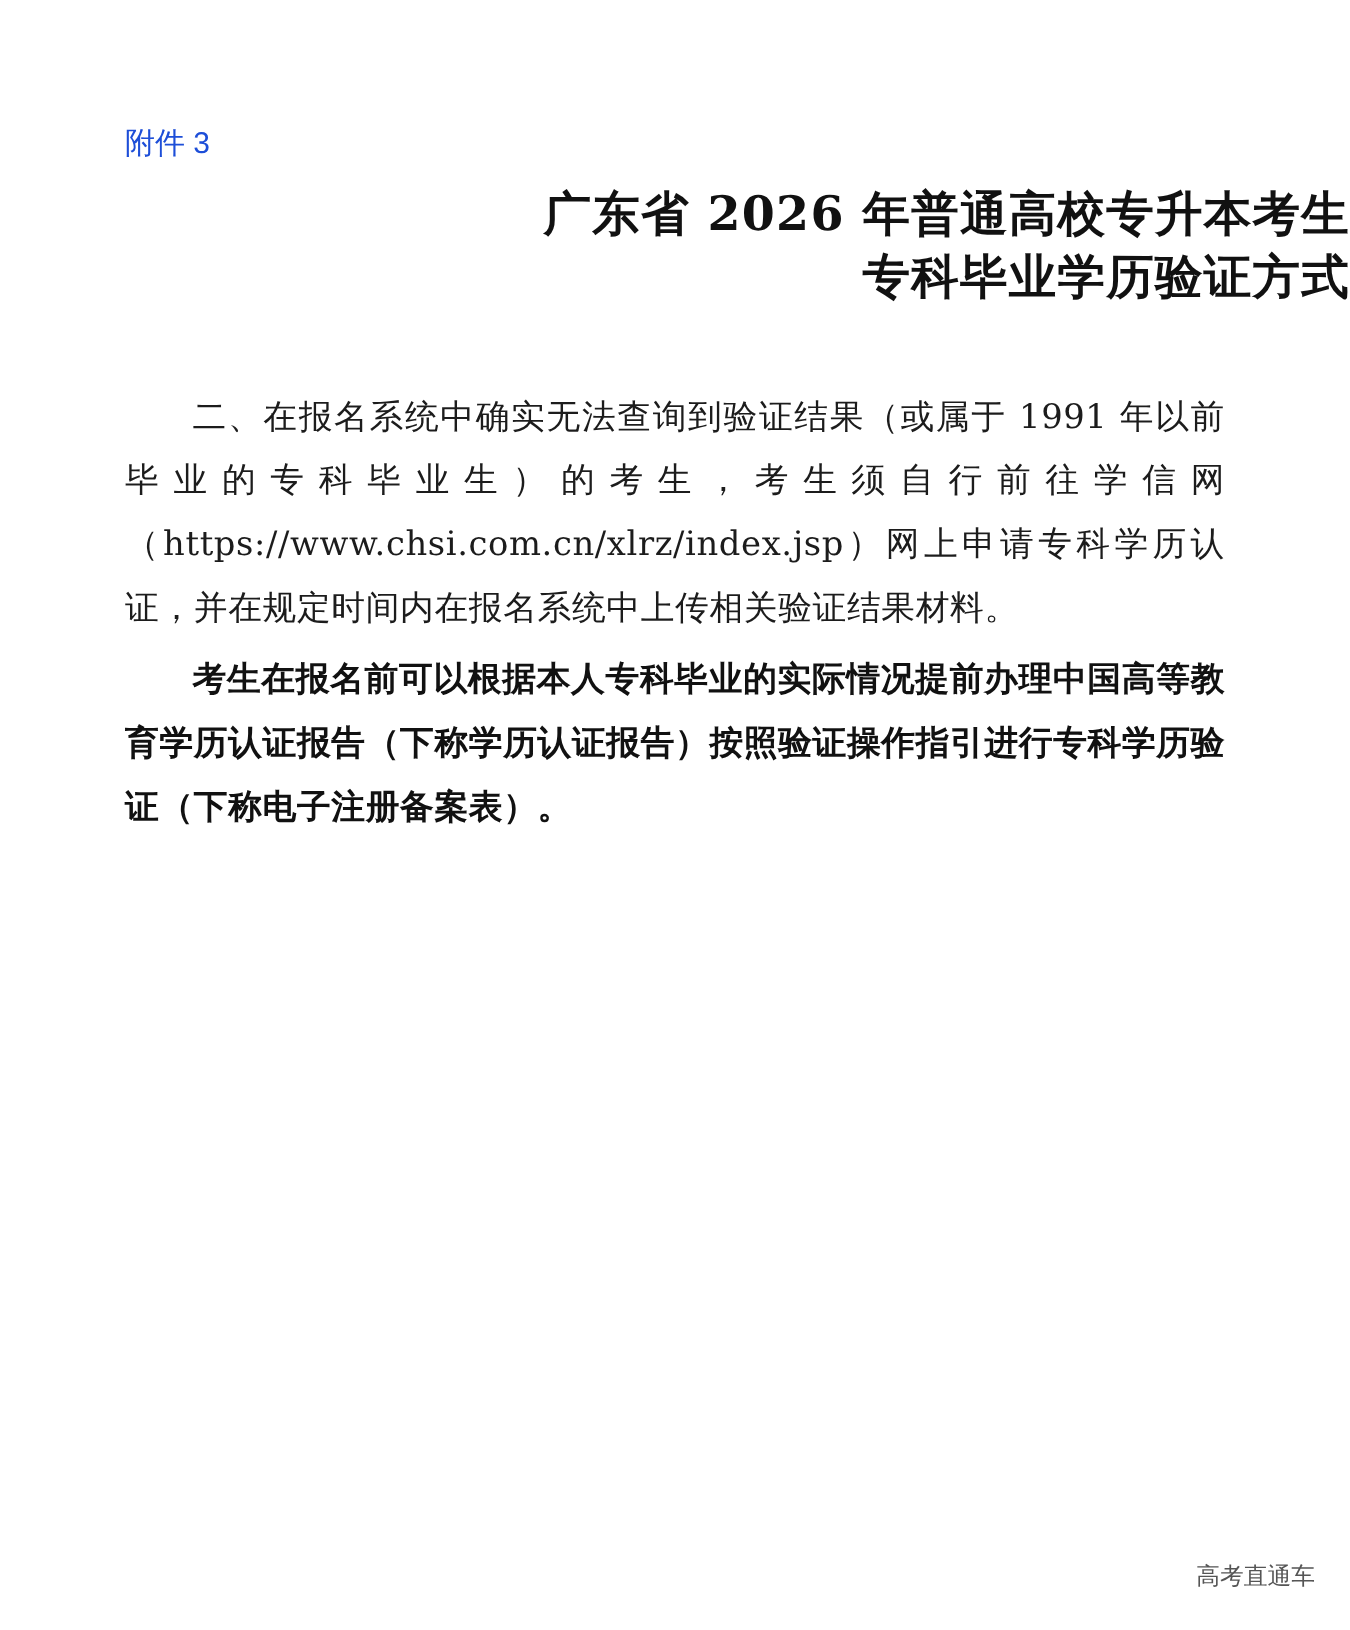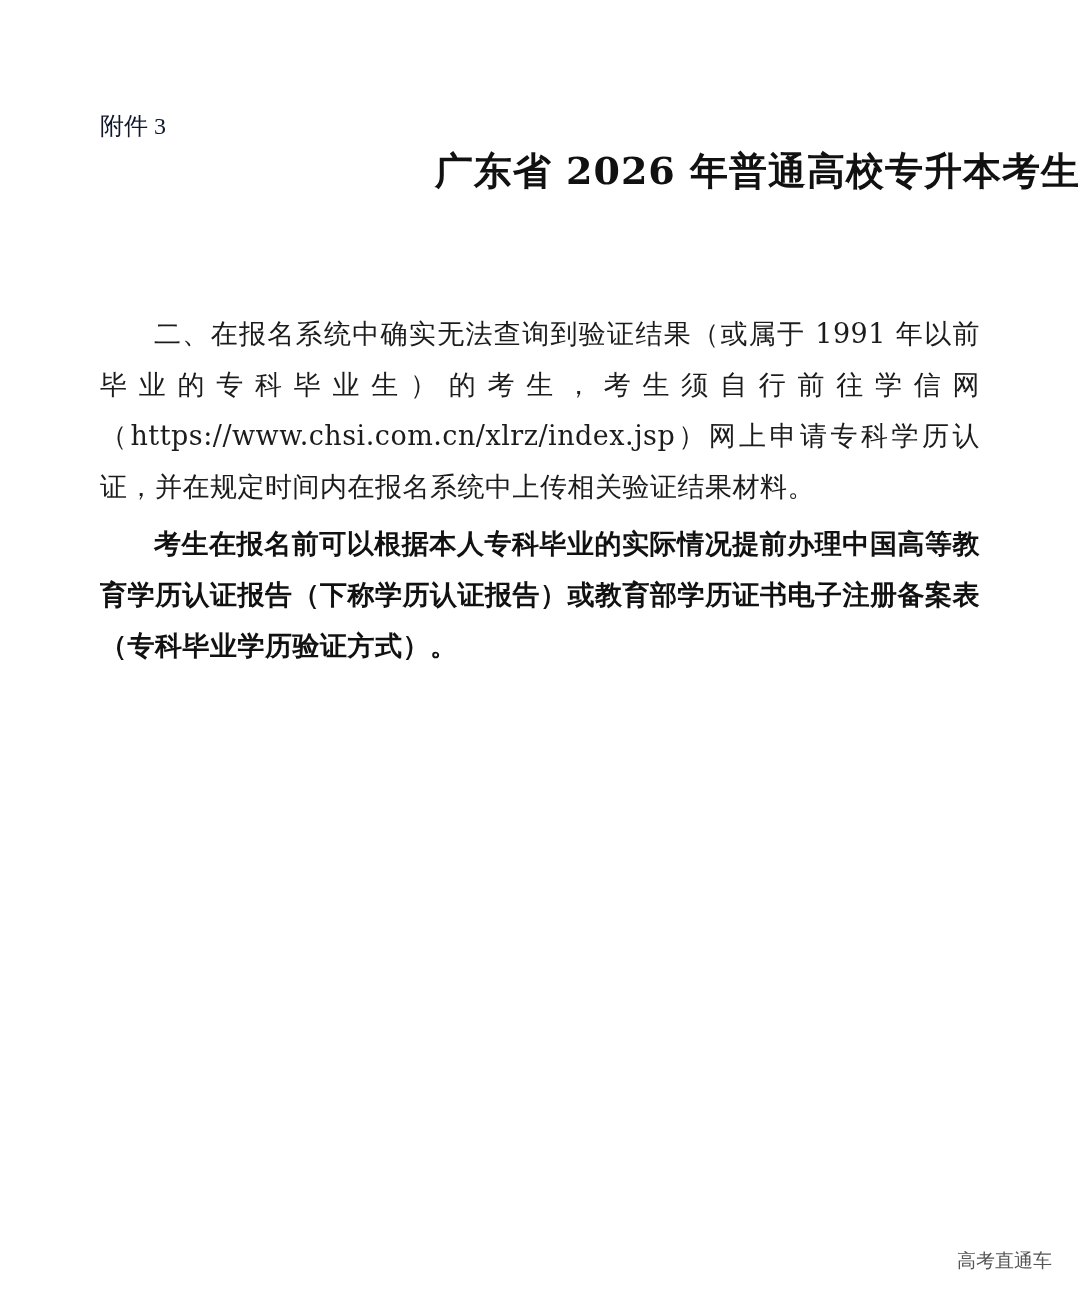--- a/index.html
+++ b/index.html
@@ -11,24 +11,24 @@
       width: 1080px;
       height: 1304px;
       position: relative;
       overflow: hidden;
       color: #111111;
       font-family: "DejaVu Serif", "Liberation Serif", serif;
     }
     .attachment-label {
       position: absolute;
       left: 100px;
-      top: 110px;
+      top: 98px;
       font-size: 24px;
-      font-family: Liberation Serif, serif;
-      color: #0f172a;
+      font-family: Liberation Sans, sans-serif;
+      color: #1d4ed8;
     }
     .title {
       position: absolute;
       left: 0;
       width: 1080px;
       top: 146px;
       text-align: right;
       font-size: 38px;
       font-weight: bold;
       line-height: 50px;
@@ -67,20 +67,21 @@
       font-family: "DejaVu Sans", "Liberation Sans", sans-serif;
     }
   </style>
 </head>
 <body>
 
 <div class="attachment-label">附件 3</div>
 
 <div class="title">
   <span class="line">广东省 2026 年普通高校专升本考生</span>
+  <span class="line">专科毕业学历验证方式</span>
 </div>
 
 <div class="body-text">
   <p>二、在报名系统中确实无法查询到验证结果（或属于 1991 年以前毕业的专科毕业生）的考生，考生须自行前往学信网（https://www.chsi.com.cn/xlrz/index.jsp）网上申请专科学历认证，并在规定时间内在报名系统中上传相关验证结果材料。</p>
-  <p class="bold">考生在报名前可以根据本人专科毕业的实际情况提前办理中国高等教育学历认证报告（下称学历认证报告）或教育部学历证书电子注册备案表（专科毕业学历验证方式）。</p>
+  <p class="bold">考生在报名前可以根据本人专科毕业的实际情况提前办理中国高等教育学历认证报告（下称学历认证报告）按照验证操作指引进行专科学历验证（下称电子注册备案表）。</p>
 </div>
 
 <div class="watermark">高考直通车</div>
 
 </body></html>

